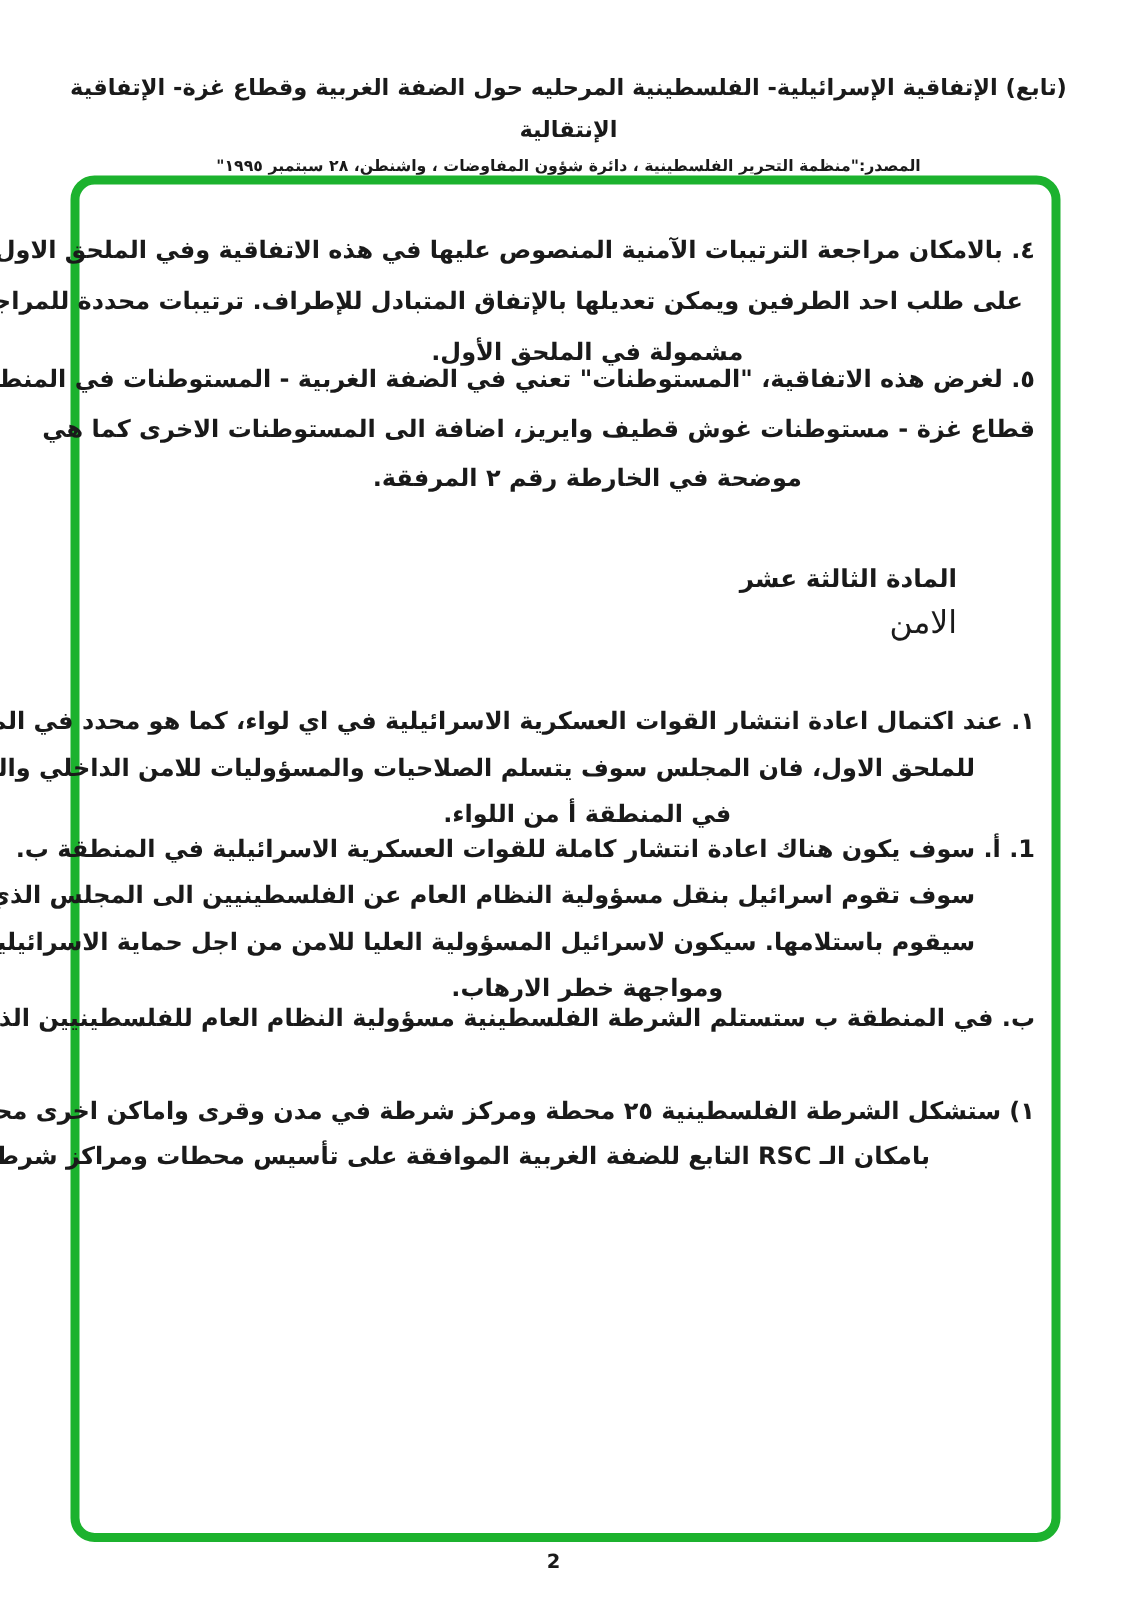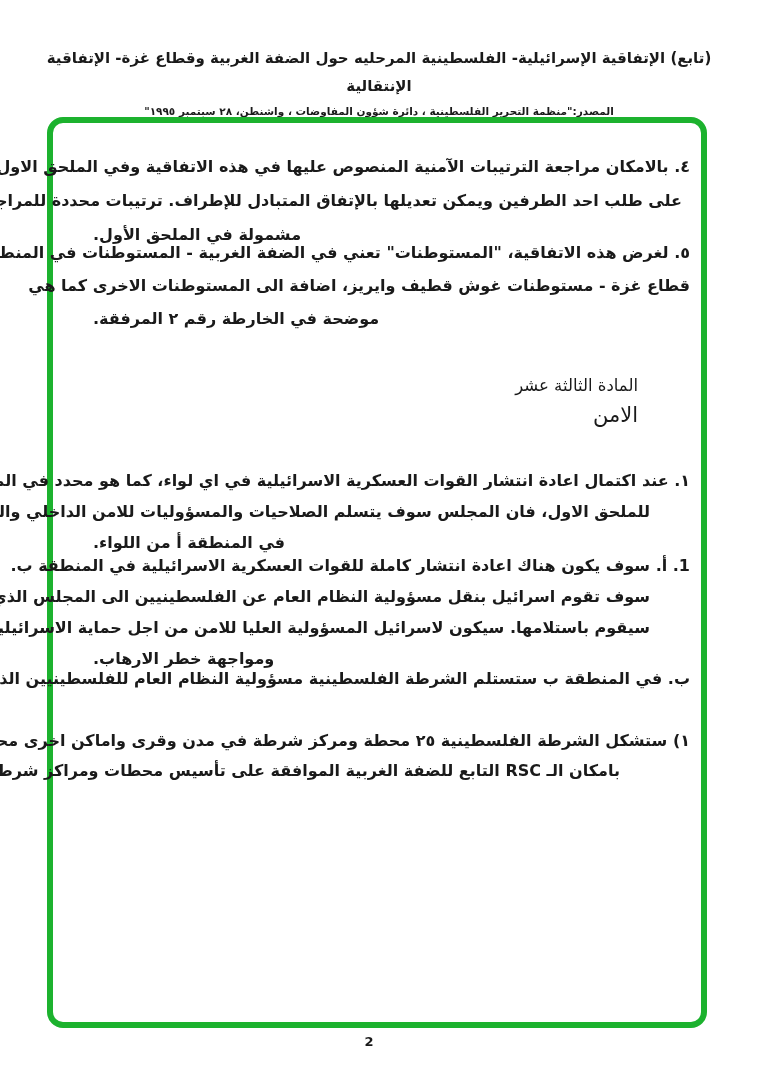--- a/index.html
+++ b/index.html
@@ -14,27 +14,27 @@
   .frame {
     position:absolute; left:47px; top:117px; width:660px; height:911px;
     border:6px solid var(--green); border-radius:16px; box-sizing:border-box;
     background:transparent;
   }
   .para { position:absolute; left:93px; width:597px; direction:rtl; font-size:16px; font-weight:bold; }
   .lh34 { line-height:34px; } .lh33 { line-height:33px; }
   .lh31 { line-height:31px; } .lh30 { line-height:30px; }
   .line { white-space:nowrap; }
   .j { text-align:justify; text-align-last:justify; }
-  .c { text-align:left; }
+  .c { text-align:center; }
   .ind8  { padding-right:8px;  box-sizing:border-box; }
   .ind40 { padding-right:40px; box-sizing:border-box; }
   .ind70 { padding-right:70px; box-sizing:border-box; }
   .article-head { position:absolute; left:93px; width:597px; top:372px; direction:rtl;
                   text-align:right; padding-right:52px; box-sizing:border-box; }
-  .article-head .a-title { font-size:16.5px; font-weight:normal; line-height:28px; }
+  .article-head .a-title { font-size:16.5px; font-weight:bold; line-height:28px; }
   .article-head .a-sub   { font-size:21px;  font-weight:normal; line-height:30px; }
   .footer { position:absolute; top:1034px; left:0; right:20px; text-align:center;
             font-size:13px; font-weight:bold; direction:rtl; }
 </style>
 </head>
 <body>
 
 <div class="page">
 
   <div class="header">

